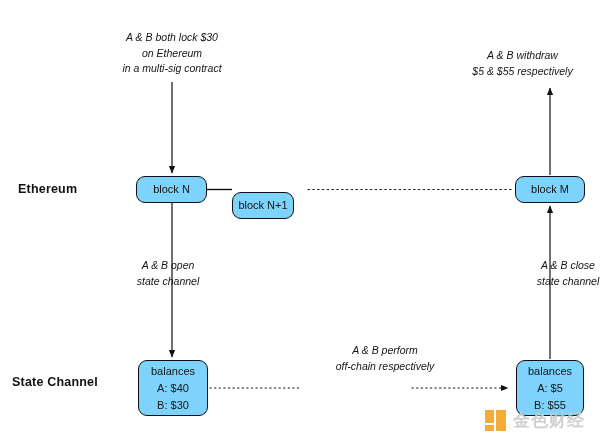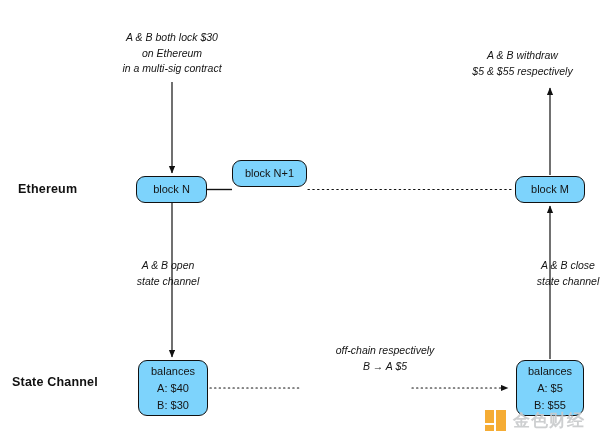--- a/index.html
+++ b/index.html
@@ -40,21 +40,21 @@
     box-sizing: border-box;
     display: flex;
     flex-direction: column;
     align-items: center;
     justify-content: center;
     font-size: 11px;
     line-height: 17px;
     color: #141414;
   }
   #block-n  { left: 136px; top: 176px; width: 71px; height: 27px; }
-  #block-n1 { left: 232px; top: 160px; width: 75px; height: 27px; }
+  #block-n1 { left: 232px; top: 192px; width: 62px; height: 27px; }
   #block-m  { left: 515px; top: 176px; width: 70px; height: 27px; }
 
   #balances-left  { left: 138px; top: 360px; width: 70px; height: 56px; }
   #balances-right { left: 516px; top: 360px; width: 68px; height: 56px; }
 
   .note {
     position: absolute;
     font-size: 10.5px;
     line-height: 15.5px;
     color: #141414;
@@ -187,22 +187,22 @@
   <span class="note-line">A &amp; B open</span>
   <span class="note-line">state channel</span>
 </div>
 
 <div class="note note-left" id="note-close">
   <span class="note-line">A &amp; B close</span>
   <span class="note-line">state channel</span>
 </div>
 
 <div class="note note-left" id="note-offchain">
+  <span class="note-line">A &amp; B perform</span>
   <span class="note-line">off-chain respectively</span>
-  <span class="note-line">B → A $5</span>
 </div>
 
 <div id="watermark">
   <span id="watermark-mark">
     <span class="sq-a"></span>
     <span class="sq-b"></span>
     <span class="sq-c"></span>
   </span>
   <span id="watermark-text">金色财经</span>
 </div>

